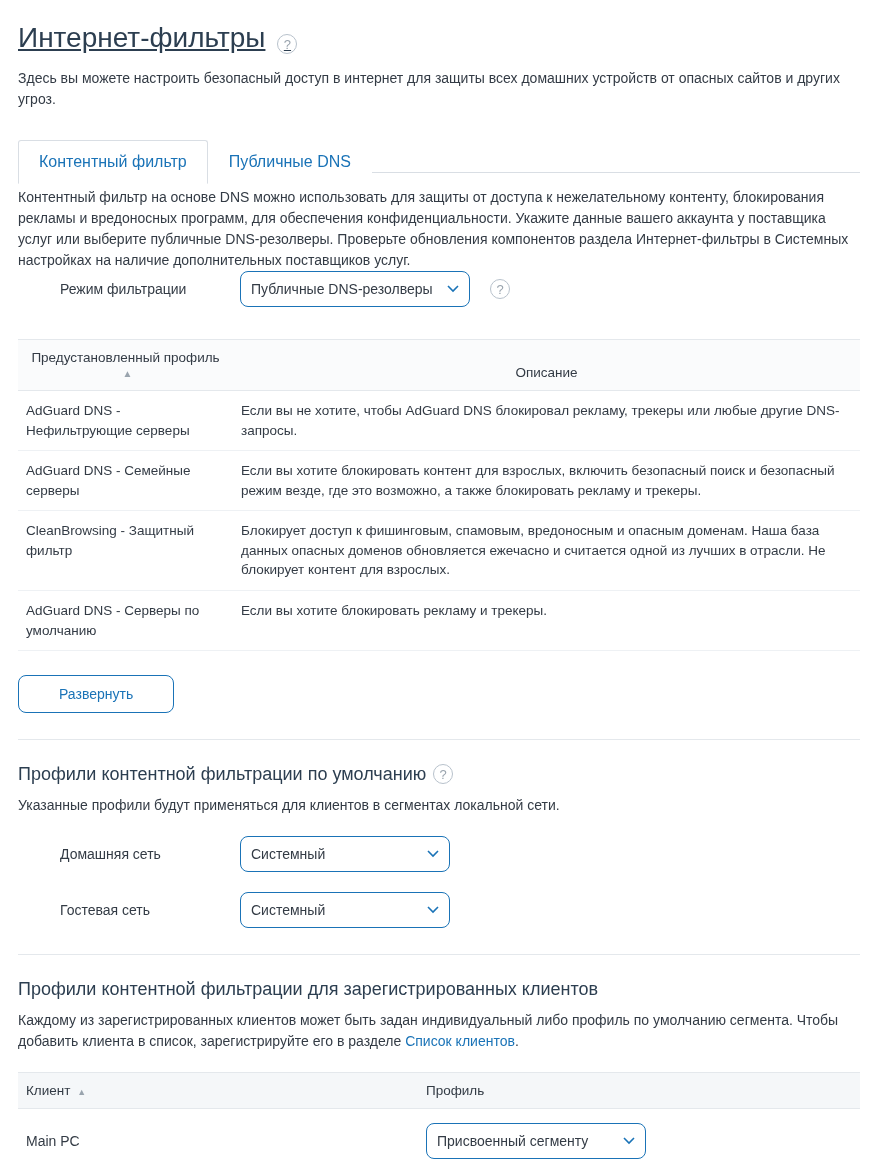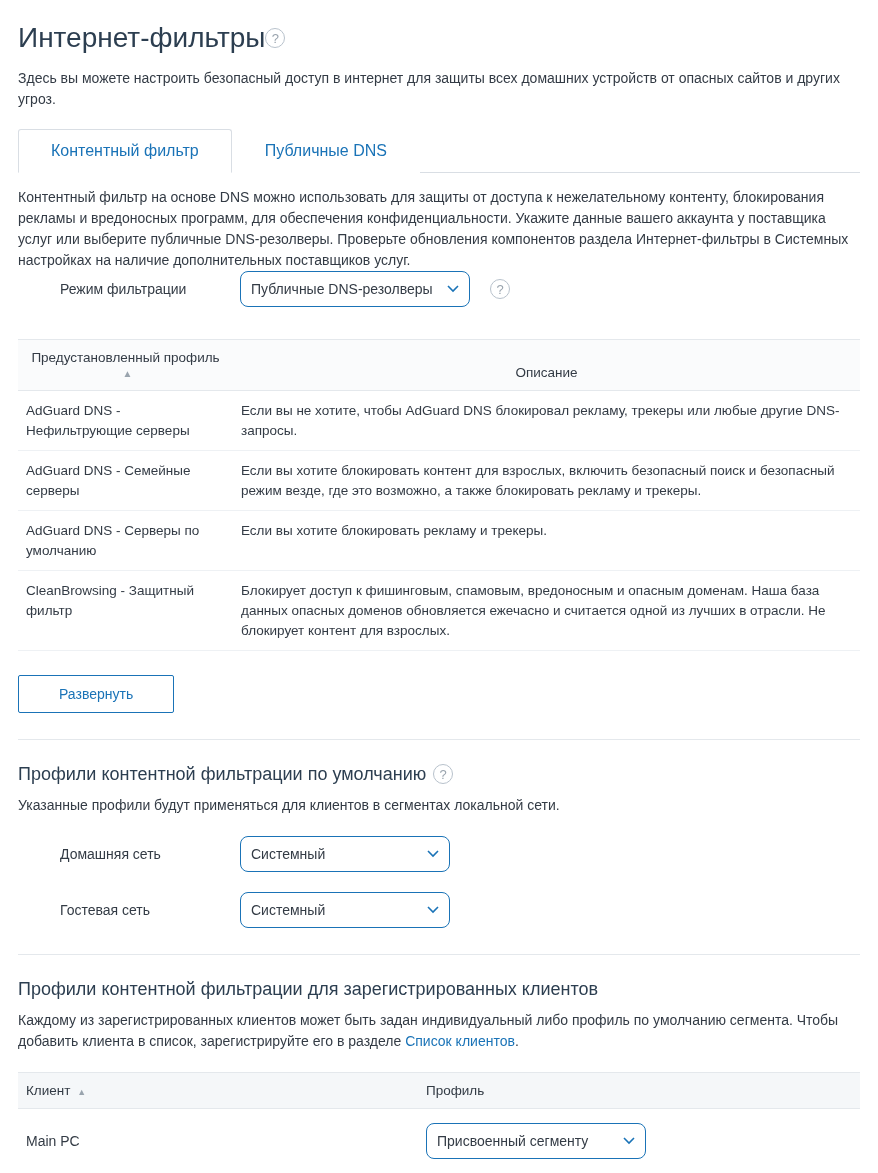--- a/index.html
+++ b/index.html
@@ -11,50 +11,52 @@
     color: #333b45;
     background: #fff;
     width: 878px;
   }
   h1.page-title {
     font-size: 28px;
     font-weight: 400;
     color: #2c3e50;
     margin: 4px 0 14px 0;
     display: flex;
-    align-items: center;
+    align-items: flex-end;
+    gap: 12px;
+    text-decoration: underline;
   }
   .help-icon {
     display: inline-flex;
     align-items: center;
     justify-content: center;
     width: 20px; height: 20px;
     border: 1px solid #b8c2cc;
     border-radius: 50%;
     color: #9aa4ae;
     font-size: 13px;
     font-weight: 400;
     vertical-align: middle;
   }
   .intro { color:#333b45; line-height:1.5; margin-bottom:18px; }
   .tabs {
     display:flex;
     border-bottom:1px solid #d9dee4;
     margin-bottom:14px;
   }
   .tab {
-    padding: 12px 32px;
+    padding: 12px 20px;
     font-size:16px;
     color:#1a73b7;
     border:1px solid transparent;
     border-bottom:none;
     cursor:pointer;
     background:#fff;
     position:relative;
-    top:1px;
+    top:12px;
   }
   .tab.active {
     border:1px solid #d9dee4;
     border-bottom:1px solid #fff;
     border-radius:3px 3px 0 0;
     color:#1a73b7;
   }
   .section-text { color:#333b45; line-height:1.5; margin-bottom:0;}
   .form-row {
     display:flex;
@@ -117,21 +119,21 @@
     line-height:1.45;
     font-size:13.5px;
   }
   .col-name { width:215px; }
   .btn-outline {
     border:1px solid #1a73b7;
     color:#1a73b7;
     background:#fff;
     padding:10px 40px;
     font-size:14px;
-    border-radius:2px;
+    border-radius:8px;
     cursor:pointer;
     margin-top:14px;
   }
   hr.sep {
     border:none;
     border-top:1px solid #e4e8ec;
     margin:26px 0 24px 0;
   }
   h2.section-title {
     font-size:18px;
@@ -224,26 +226,26 @@
       <tbody id="profiles-tbody">
           <tr>
             <td class="col-name">AdGuard DNS - Нефильтрующие серверы</td>
             <td>Если вы не хотите, чтобы AdGuard DNS блокировал рекламу, трекеры или любые другие DNS-запросы.</td>
           </tr>
           <tr>
             <td class="col-name">AdGuard DNS - Семейные серверы</td>
             <td>Если вы хотите блокировать контент для взрослых, включить безопасный поиск и безопасный режим везде, где это возможно, а также блокировать рекламу и трекеры.</td>
           </tr>
           <tr>
+            <td class="col-name">CleanBrowsing - Защитный фильтр</td>
+            <td>Блокирует доступ к фишинговым, спамовым, вредоносным и опасным доменам. Наша база данных опасных доменов обновляется ежечасно и считается одной из лучших в отрасли. Не блокирует контент для взрослых.</td>
+          </tr>
+          <tr>
             <td class="col-name">AdGuard DNS - Серверы по умолчанию</td>
             <td>Если вы хотите блокировать рекламу и трекеры.</td>
-          </tr>
-          <tr>
-            <td class="col-name">CleanBrowsing - Защитный фильтр</td>
-            <td>Блокирует доступ к фишинговым, спамовым, вредоносным и опасным доменам. Наша база данных опасных доменов обновляется ежечасно и считается одной из лучших в отрасли. Не блокирует контент для взрослых.</td>
           </tr>
           <tr>
             <td class="col-name">CleanBrowsing - Семейный фильтр</td>
             <td>Закрывает доступ ко всем сайтам для взрослых, порнографическим и откровенным сайтам. Блокируются прокси и VPN-домены, которые используются для обхода фильтров, а также сайты смешанного содержания (такие как Reddit). Для Google, Bing и YouTube запросы обслуживаются в безопасном режиме. Вредоносные и фишинговые домены блокируются.</td>
           </tr>
         </tbody>
     </table>
   </div>
 </div>
 

